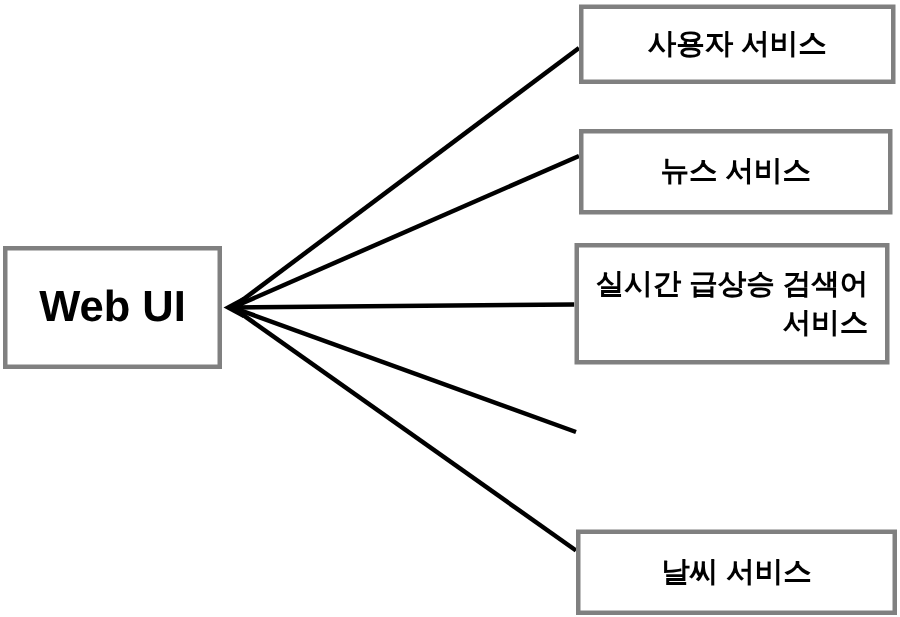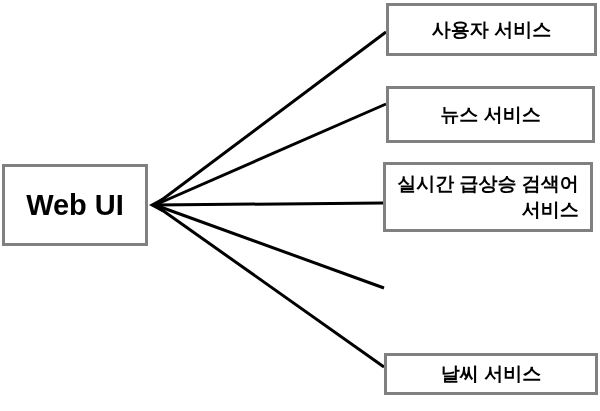--- a/index.html
+++ b/index.html
@@ -47,23 +47,23 @@
   .node-webui {
     left: 2px;  top: 164px;  width: 146px; height: 82px;
     font-size: 29px;
   }
   .node-service {
     font-size: 19px;
     line-height: 1.35;
   }
   .node-user     { left: 386px; top: 3px;   width: 211px; height: 53px; }
   .node-news     { left: 386px; top: 86px;  width: 209px; height: 57px; }
-  .node-trending { left: 383px; top: 162px; width: 210px; height: 70px; }
+  .node-trending { left: 383px; top: 162px; width: 210px; height: 81px; }
   .node-ad       { left: 384px; top: 272px; width: 213px; height: 56px; }
-  .node-weather  { left: 384px; top: 353px; width: 214px; height: 42px; }
+  .node-weather  { left: 384px; top: 353px; width: 214px; height: 57px; }
 </style>
 </head>
 <body>
 
 <div class="canvas">
 
   <svg class="edges-layer" viewBox="0 0 600 411" xmlns="http://www.w3.org/2000/svg">
     <line class="edge" x1="155" y1="205" x2="386" y2="32"></line>
     <line class="edge" x1="155" y1="205" x2="386" y2="104"></line>
     <line class="edge" x1="155" y1="205" x2="383" y2="203"></line>

